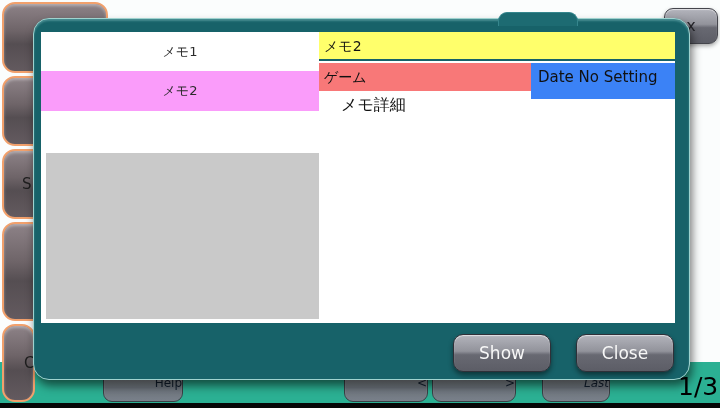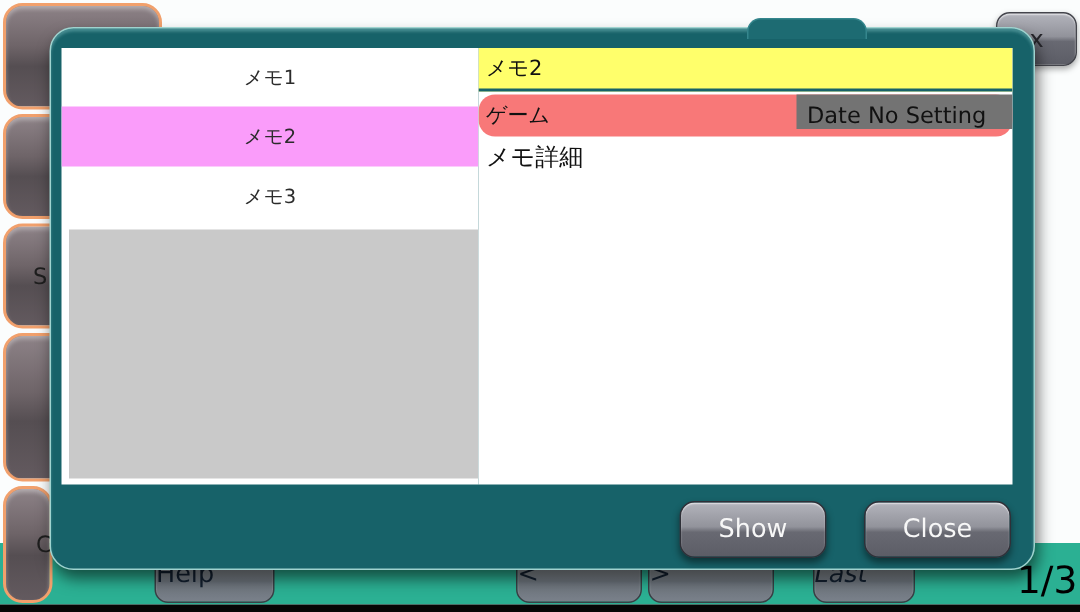--- a/index.html
+++ b/index.html
@@ -18,21 +18,21 @@
 
   .xbtn{position:absolute;left:664px;top:8px;width:54px;height:36px;border-radius:9px;
         border:1px solid #44454c;
         background:linear-gradient(180deg,#b3b4bc 0%,#92939b 45%,#686972 55%,#5c5d66 100%);
         box-shadow:0 2px 4px rgba(0,0,0,0.35),inset 0 1px 1px rgba(255,255,255,0.6);
         color:#26262b;font-size:16px;text-align:center;line-height:34px;}
 
   .nbtn{position:absolute;top:366px;height:36px;border-radius:9px;border:1px solid #3a4046;
         background:linear-gradient(180deg,#9aa0a6 0%,#8b9197 40%,#6d747c 60%,#79808a 100%);
         box-shadow:inset 0 1px 1px rgba(255,255,255,0.5);
-        color:#132030;font-size:17px;text-align:left;line-height:33px;}
+        color:#132030;font-size:12px;text-align:right;line-height:33px;}
   .page-ind{position:absolute;left:678px;top:372px;color:#000;font-size:25px;}
 
   
   .dialog{position:absolute;left:33px;top:18px;width:657px;height:362px;
           background:#176269;border:1px solid #9fd3cf;border-radius:16px;
           box-shadow:2px 6px 10px rgba(0,0,0,0.55),inset 0 2px 2px rgba(160,220,220,0.35);}
   .dialog-tab{position:absolute;left:464px;top:-7px;width:80px;height:14px;
           background:#1d6b72;border:1px solid #35868d;border-bottom:none;
           border-radius:9px 9px 0 0;}
 
@@ -41,24 +41,24 @@
             display:flex;align-items:center;justify-content:center;}
   .memo-row.r0{top:0;height:39px;}
   .memo-row.r1{top:39px;height:40px;background:#fa9cfa;}
   .memo-row.r2{top:79px;height:40px;}
   .memo-gray{position:absolute;left:5px;top:121px;width:273px;height:166px;background:#c9c9c9;}
 
   .detail{position:absolute;left:285px;top:13px;width:356px;height:291px;background:#ffffff;overflow:hidden;}
   .row-title{position:absolute;left:0;top:0;width:356px;height:29px;background:#ffff6b;
              border-bottom:2px solid #176269;color:#111;font-size:14px;line-height:28px;padding-left:5px;}
   .row-cat{position:absolute;left:0;top:31px;width:356px;height:28px;background:#f87878;
-           color:#111;font-size:14px;line-height:28px;padding-left:5px;border-radius:11px;}
-  .row-date{position:absolute;right:0;top:0;width:144px;height:23px;background:#737373;
+           color:#111;font-size:14px;line-height:28px;padding-left:5px;}
+  .row-date{position:absolute;right:0;top:0;width:144px;height:36px;background:#3b82f6;
             color:#111;font-size:15px;line-height:28px;padding-left:7px;}
-  .detail-body{position:absolute;left:0;top:60px;width:356px;color:#111;font-size:16px;padding:3px 5px;}
+  .detail-body{position:absolute;left:0;top:60px;width:356px;color:#111;font-size:16px;padding:3px 22px;}
 
   .dbtn{position:absolute;top:315px;width:98px;height:38px;border-radius:10px;border:1px solid #2f3038;
         background:linear-gradient(180deg,#b3b4bc 0%,#92939b 45%,#686972 55%,#5c5d66 100%);
         box-shadow:0 3px 5px rgba(0,0,0,0.45),inset 0 1px 1px rgba(255,255,255,0.6);
         color:#f7f7f7;font-size:17px;text-align:center;line-height:36px;}
 </style>
 </head>
 <body>
 
 <div class="stage">
@@ -83,21 +83,20 @@
   <div class="nbtn" style="left:432px;width:84px;">&gt;</div>
   <div class="nbtn" style="left:542px;width:68px;font-style:italic;">Last</div>
   <div class="page-ind">1/3</div>
 
   <div class="dialog">
     <div class="dialog-tab"></div>
 
     <div class="memo-list">
       <div class="memo-row r0">メモ1</div>
       <div class="memo-row r1">メモ2</div>
-      <div class="memo-row r2">メモ3</div>
       <div class="memo-gray"></div>
     </div>
 
     <div class="detail">
       <div class="row-title">メモ2</div>
       <div class="row-cat"><span>ゲーム</span>
         <div class="row-date">Date No Setting</div>
       </div>
       <div class="detail-body">メモ詳細</div>
     </div>

